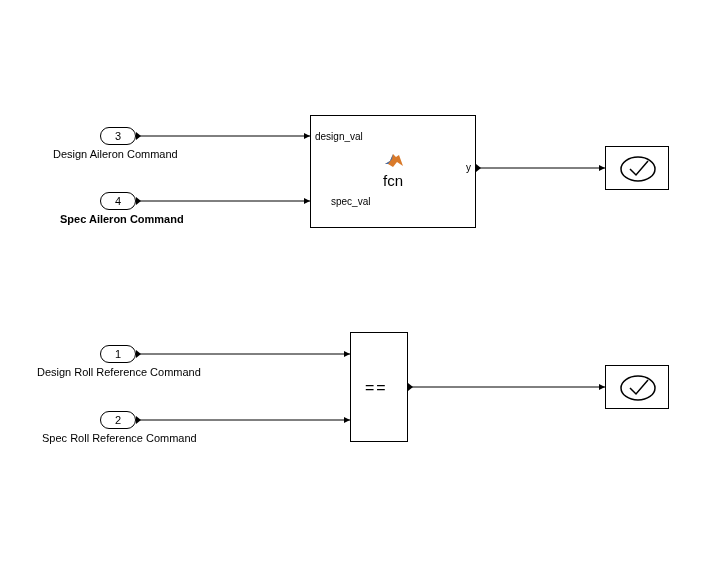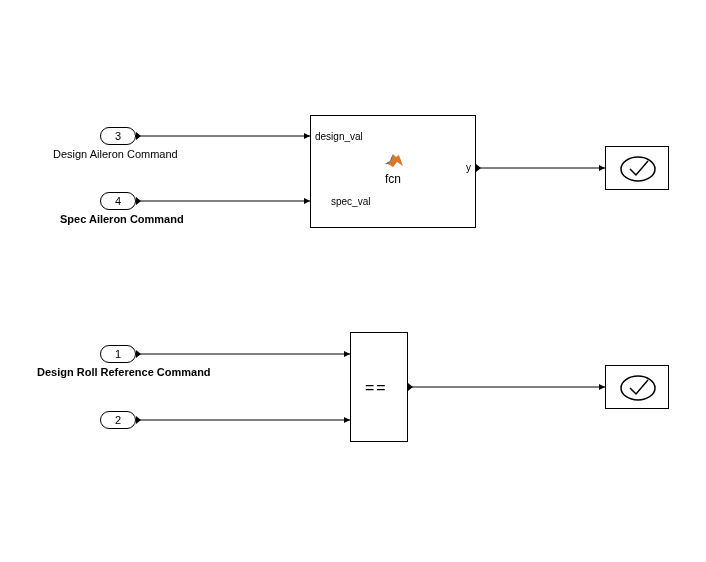--- a/index.html
+++ b/index.html
@@ -57,21 +57,21 @@
   }
   .outport-name {
     position: absolute;
     font-size: 10px;
     color: #000;
     white-space: nowrap;
     text-align: right;
   }
   .fcn-label {
     position: absolute;
-    font-size: 12px;
+    font-size: 15px;
     color: #000;
     white-space: nowrap;
     text-align: center;
   }
   .sink-block {
     position: absolute;
     border: 1px solid #000;
     background: #fff;
     width: 64px;
     height: 44px;
@@ -153,26 +153,27 @@
     <svg width="64" height="44">
       <ellipse cx="32" cy="22" rx="17" ry="12" fill="none" stroke="#000" stroke-width="1.5"></ellipse>
       <path d="M24,22 L30,28 L42,14" fill="none" stroke="#000" stroke-width="1.5"></path>
     </svg>
   </div>
 
   <div class="port-block" style="left:100px; top:345px;">
     <span>1</span>
   </div>
   <div class="port-tri" style="left:136px; top:350px;"></div>
-  <div class="port-label" style="left:37px; top:366px;font-weight:bold;">Design Roll Reference Command</div>
+  <div class="port-label" style="left:37px; top:366px;">Design Roll Reference Command</div>
 
   <div class="port-block" style="left:100px; top:411px;">
     <span>2</span>
   </div>
   <div class="port-tri" style="left:136px; top:416px;"></div>
+  <div class="port-label" style="left:42px; top:432px;">Spec Roll Reference Command</div>
 
   <div class="big-block" style="left:350px; top:332px; width:58px; height:110px;">
     <div class="op-label" style="left:14px; top:46px;">==</div>
   </div>
   <div class="port-tri" style="left:408px; top:383px;"></div>
 
   <div class="sink-block" style="left:605px; top:365px;">
     <svg width="64" height="44">
       <ellipse cx="32" cy="22" rx="17" ry="12" fill="none" stroke="#000" stroke-width="1.5"></ellipse>
       <path d="M24,22 L30,28 L42,14" fill="none" stroke="#000" stroke-width="1.5"></path>

